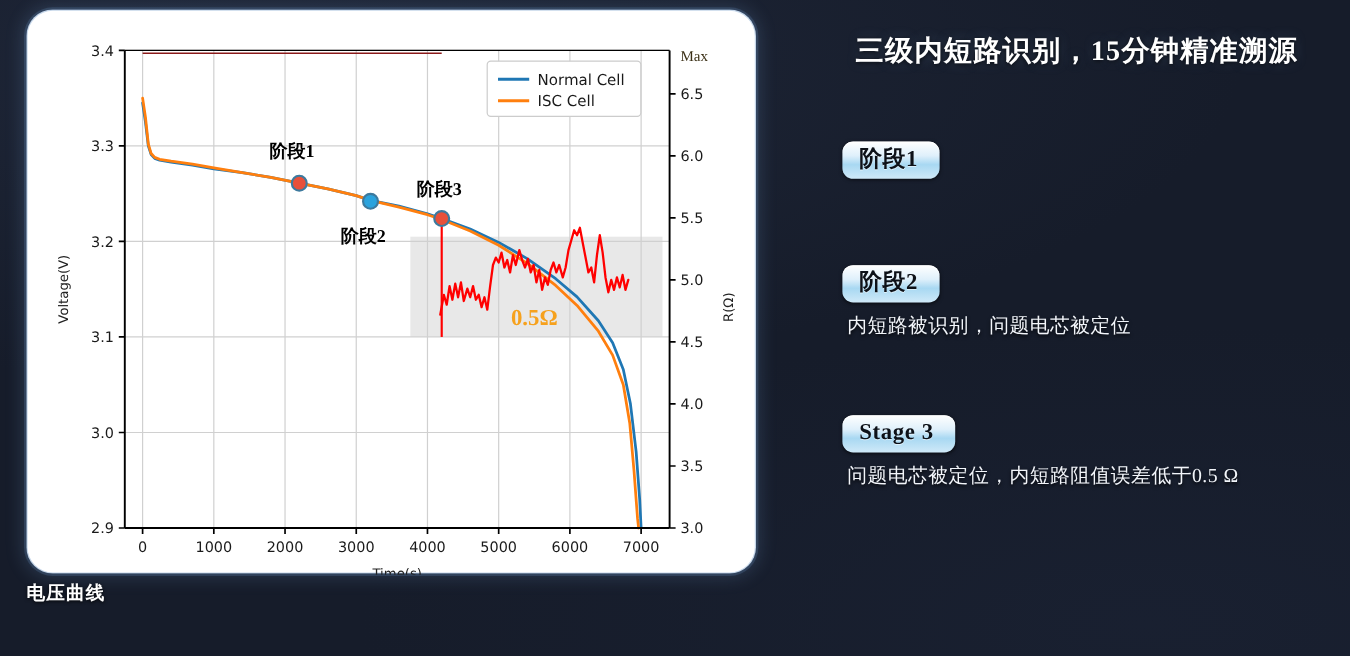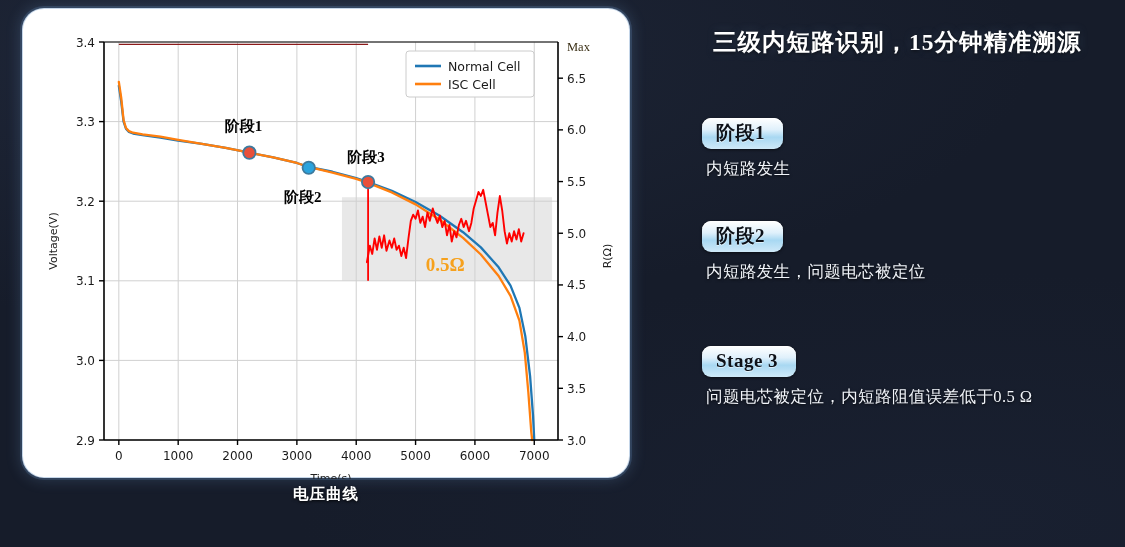--- a/index.html
+++ b/index.html
@@ -31,21 +31,21 @@
   .axis-label{ font-family:"DejaVu Sans", sans-serif; font-size:11px; fill:#222; }
   .tick-text{ font-family:"DejaVu Sans", sans-serif; font-size:12px; fill:#1a1a1a; }
   .tick-text-r{ font-family:"DejaVu Sans", sans-serif; font-size:12px; fill:#1a1a1a; }
   .max-text{ font-family:"Liberation Serif", serif; font-size:12.5px; fill:#3a2f15; }
   .stage-cn{ font-family:"Liberation Serif", serif; font-weight:bold; font-size:15px; fill:#000; }
   .ohm-text{ font-family:"Liberation Serif", serif; font-weight:bold; font-size:19px; fill:#F6A11D; }
   .legend-text{ font-family:"DejaVu Sans", sans-serif; font-size:12.5px; fill:#1a1a1a; }
 
   
   .caption{
-    position:absolute; left:22px; top:484px; width:608px; text-align:center;
+    position:absolute; left:22px; top:484px; width:608px; 
     color:#fff;
   }
   .caption .c1{
     font-family:"Liberation Serif", serif; font-weight:bold; font-size:15.5px;
     letter-spacing:1px; text-shadow:0 1px 3px rgba(0,0,0,.9);
   }
   .caption .c2{
     font-family:"Liberation Serif", serif; font-size:16px; margin-top:3px;
     letter-spacing:.5px; text-shadow:0 1px 3px rgba(0,0,0,.9);
   }
@@ -175,25 +175,24 @@
 
 <div class="caption">
   <div class="c1">电压曲线</div>
 </div>
 
 <div class="right-panel">
   <div class="headline">三级内短路识别，15分钟精准溯源</div>
 
   <div class="stage-block" style="top:118px">
     <span class="badge">阶段1</span>
-    <div class="stage-desc">内短路发生</div>
   </div>
 
   <div class="stage-block" style="top:221px">
     <span class="badge">阶段2</span>
-    <div class="stage-desc">内短路发生，问题电芯被定位</div>
+    <div class="stage-desc">内短路被识别，问题电芯被定位</div>
   </div>
 
   <div class="stage-block" style="top:346px">
     <span class="badge en">Stage 3</span>
     <div class="stage-desc">问题电芯被定位，内短路阻值误差低于0.5 Ω</div>
   </div>
 </div>
 
 </body></html>

